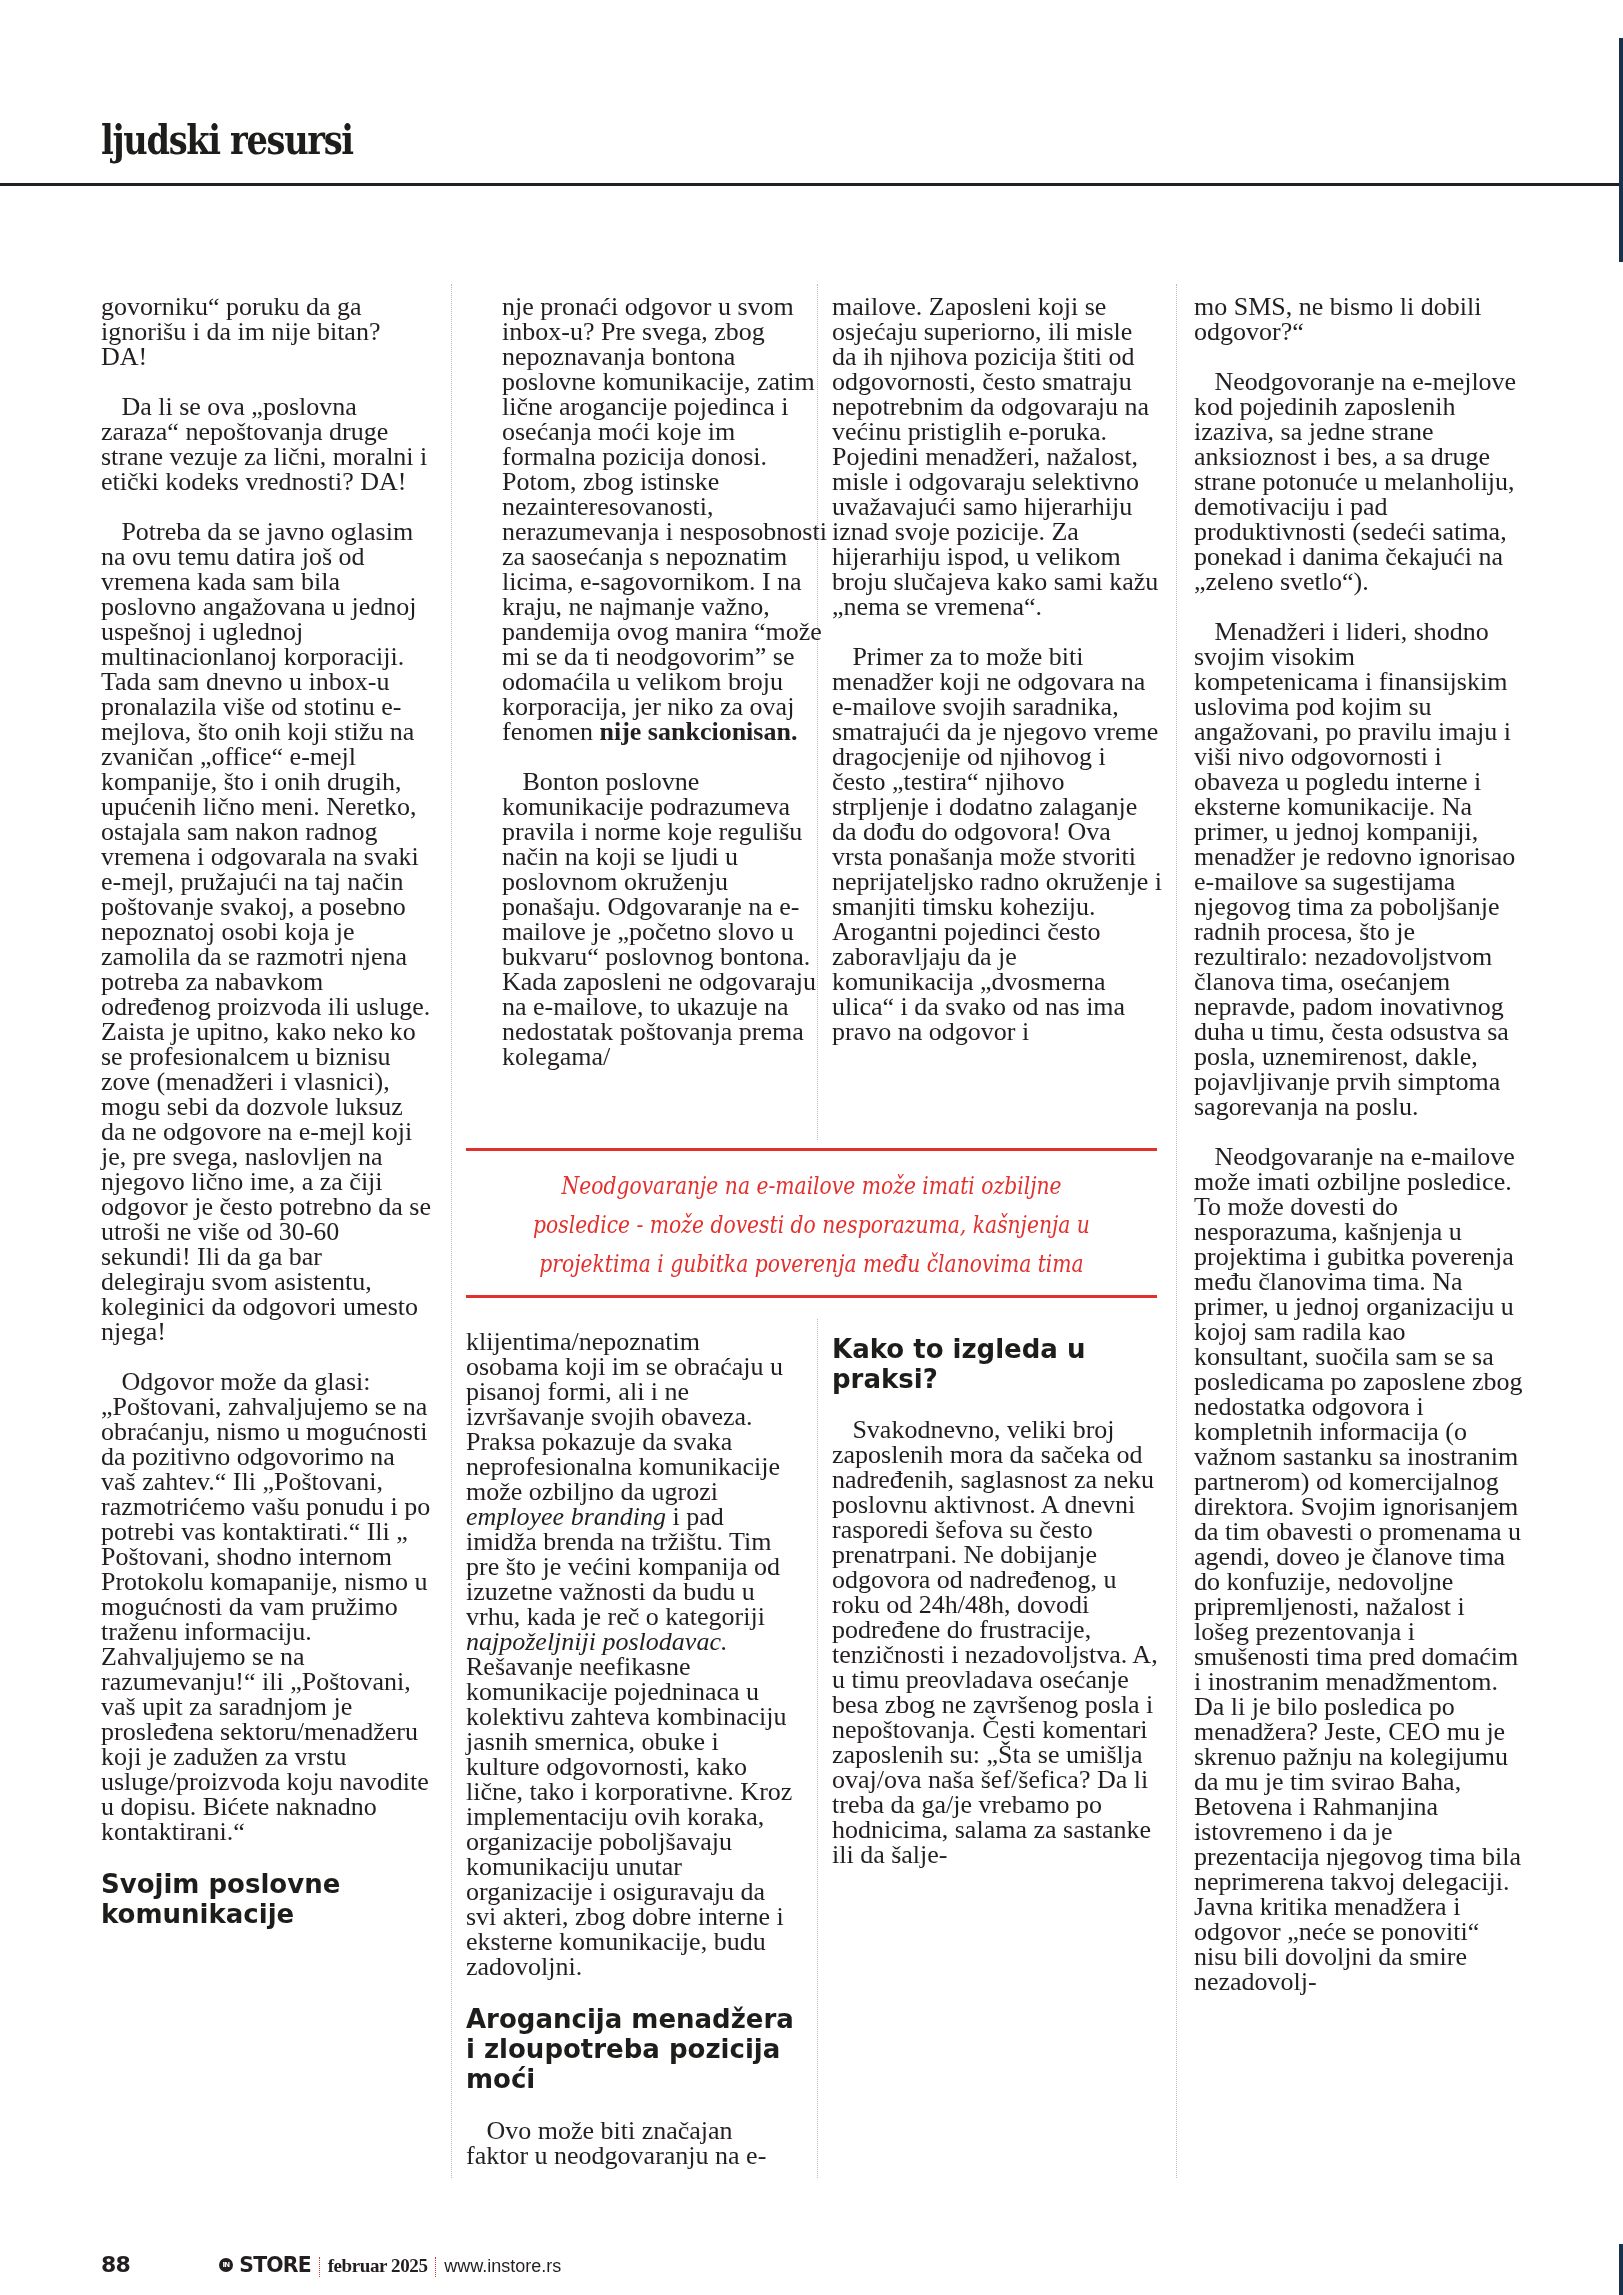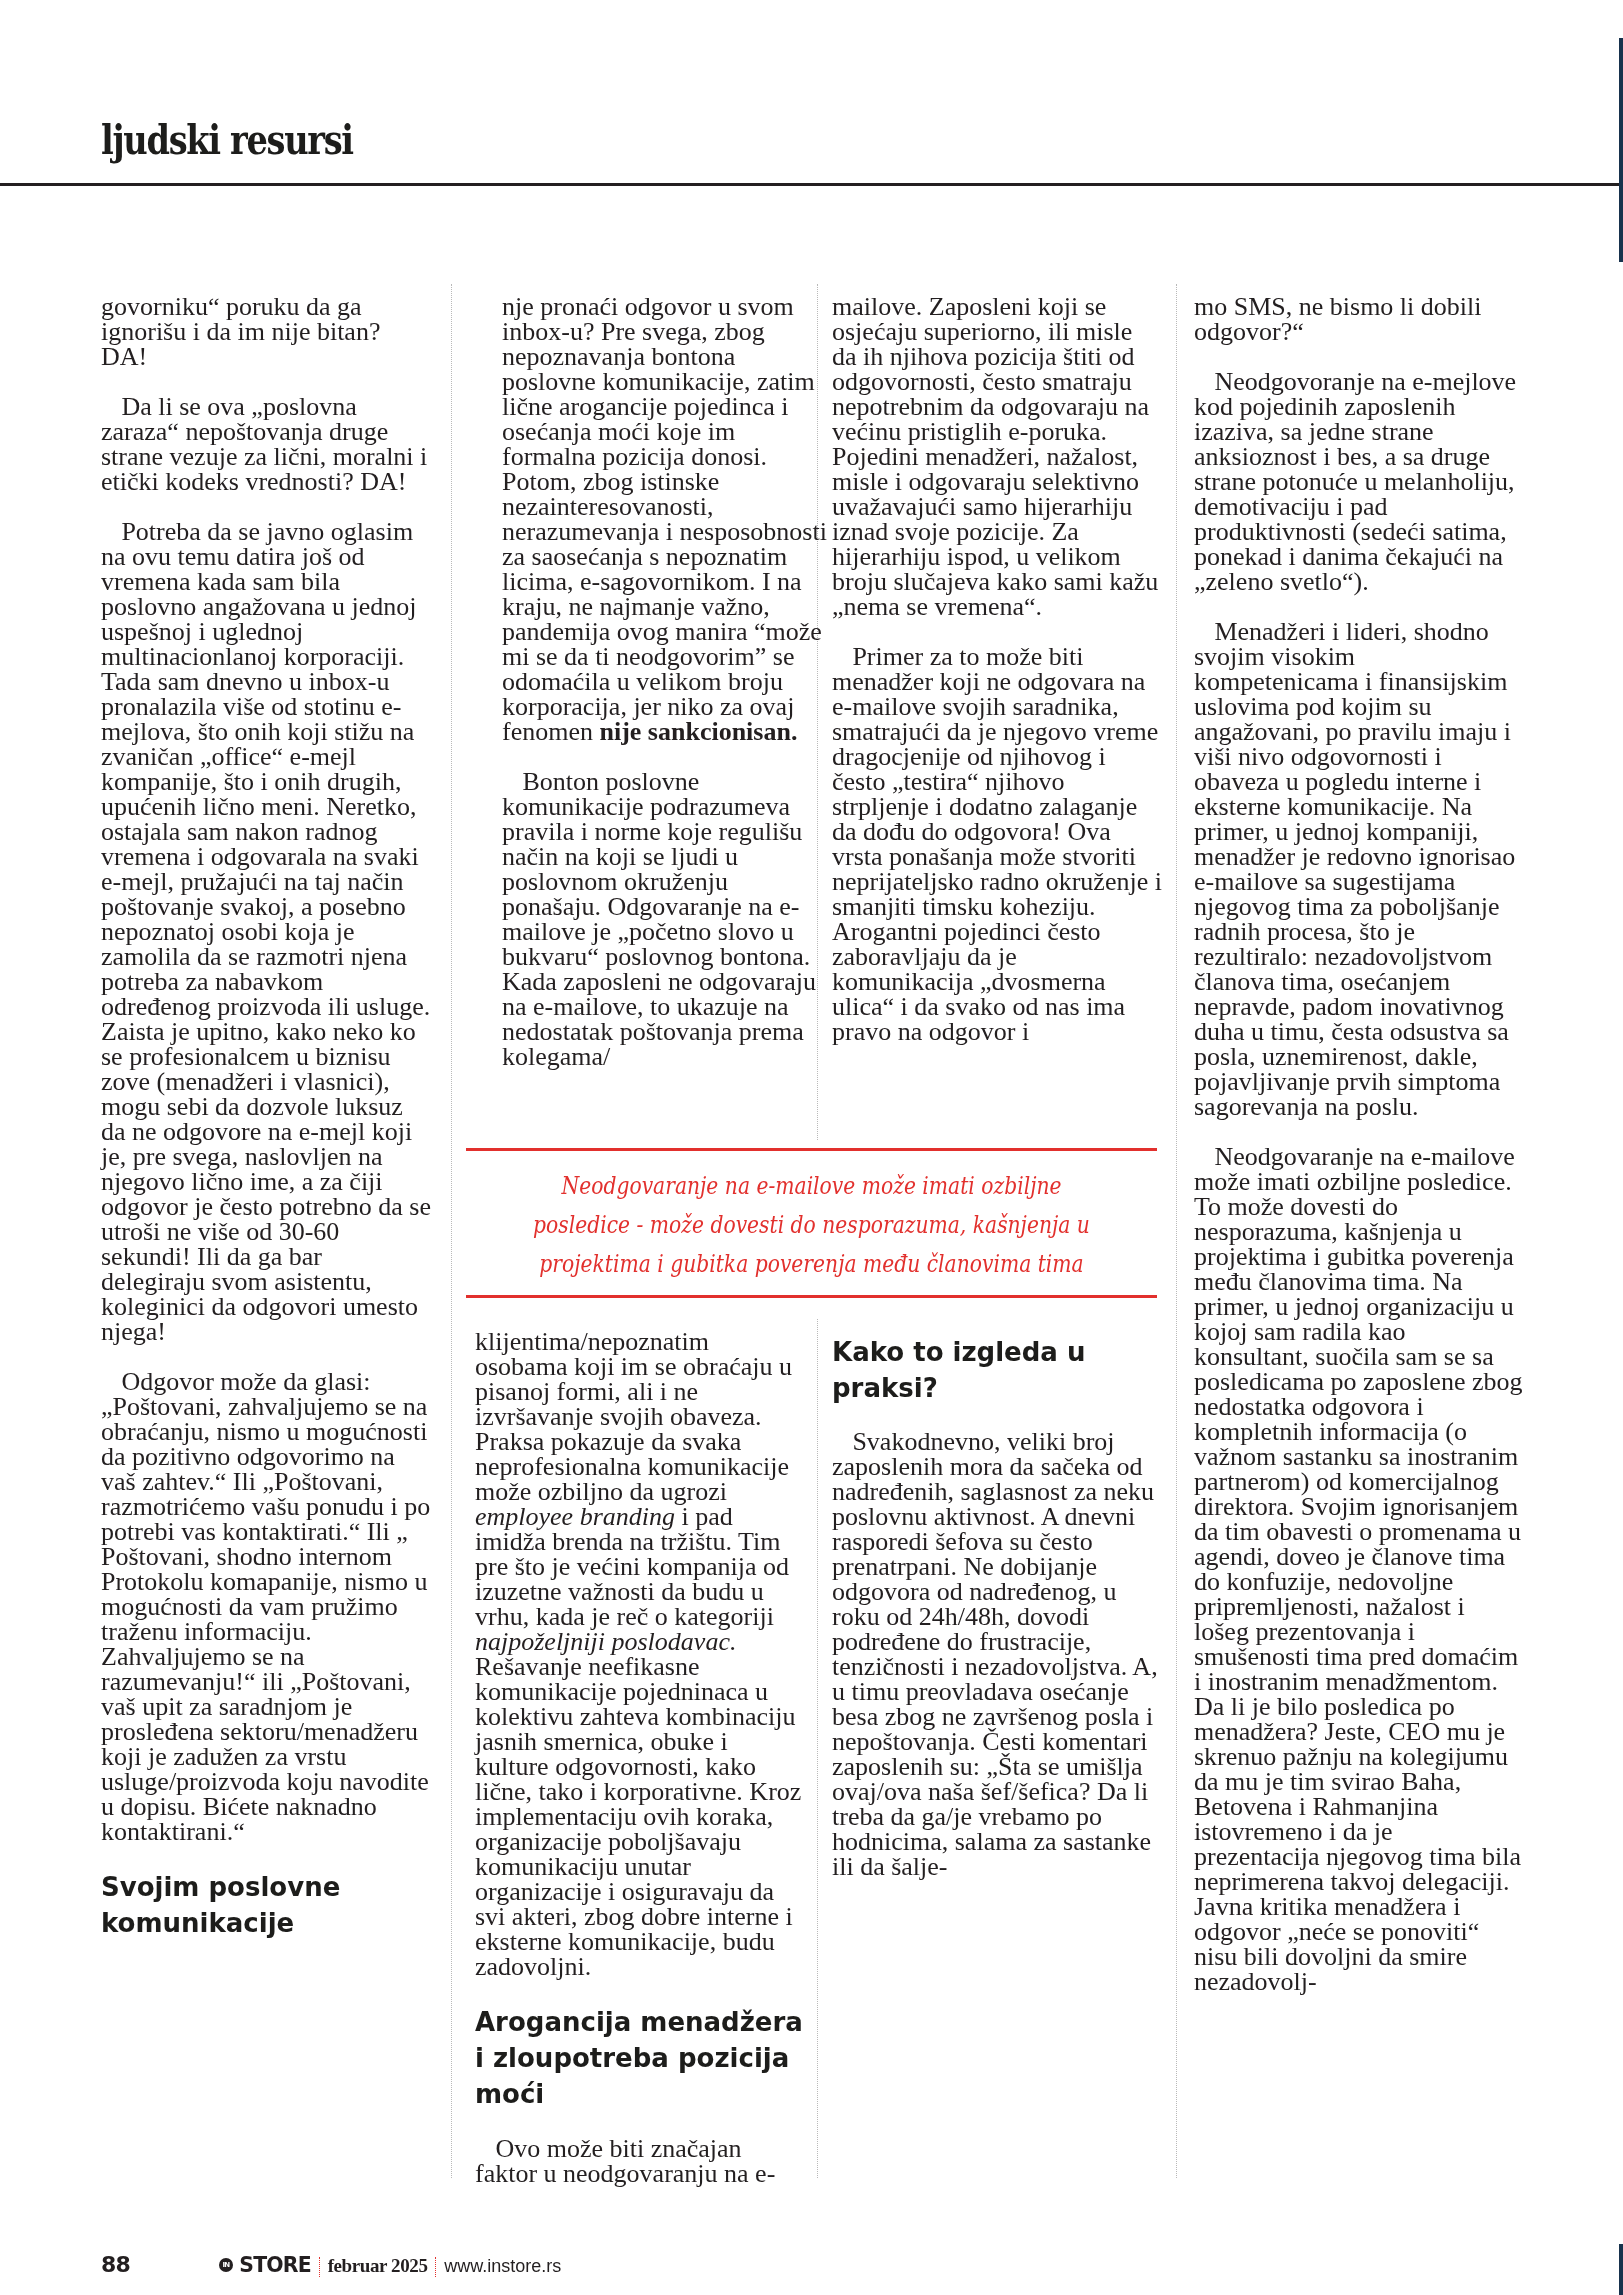--- a/index.html
+++ b/index.html
@@ -4,21 +4,21 @@
 <style>
   html, body { margin:0; padding:0; background:#fff; }
   body { width:1623px; height:2295px; position:relative; overflow:hidden; color:#231f20; }
   .section-title { position:absolute; left:101px; top:116px; font-family:"DejaVu Serif", serif; font-weight:bold; font-size:41px; letter-spacing:-1.6px; transform:scaleX(0.82); transform-origin:left top; color:#1d1d1b; margin:0; }
   .top-rule { position:absolute; left:0; top:183px; width:1638px; height:3.1px; background:#231f20; }
   .edge-strip-top { position:absolute; left:1619px; top:38px; width:4.7px; height:224px; background:#17324d; }
   .edge-strip-bottom { position:absolute; left:1619px; top:2244px; width:4.7px; height:51px; background:#17324d; }
   .col { position:absolute; font-family:"Liberation Serif", serif; font-size:26px; line-height:25px; color:#231f20; }
   .col p { margin:0 0 25px 0; text-indent:20.4px; }
   .col p.noindent { text-indent:0; }
-  .col h2 { font-family:"DejaVu Sans", sans-serif; font-weight:bold; font-size:26px; line-height:36px; margin:4.7px 0 23.6px 0; color:#1d1d1b; }
+  .col h2 { font-family:"DejaVu Sans", sans-serif; font-weight:bold; font-size:26px; line-height:30px; margin:4.7px 0 23.6px 0; color:#1d1d1b; }
   .divider { position:absolute; width:0; border-left:1.6px dotted #b9b9b9; }
   .pullquote { position:absolute; left:466px; top:1148px; width:691px; height:150px; }
   .pq-rule { position:absolute; left:0; width:691px; height:3.1px; background:#e2302d; }
   .pq-text { position:absolute; left:0; top:19px; width:691px; text-align:center; font-family:"DejaVu Serif", serif; font-style:italic; font-size:23.6px; line-height:39px; color:#e2302d; transform:scaleX(0.86); transform-origin:center top; }
   .footer { position:absolute; top:2246px; left:101px; height:31px; display:flex; align-items:flex-end; font-family:"DejaVu Sans", sans-serif; }
   .page-num { font-weight:bold; font-size:22px; width:118px; letter-spacing:-0.8px; }
   .logo { display:flex; align-items:center; font-weight:bold; font-size:20.4px; letter-spacing:-0.8px; }
   .logo-circle { display:inline-flex; align-items:center; justify-content:center; width:14px; height:14px; border-radius:50%; background:#231f20; color:#fff; font-size:7px; margin-right:6.3px; }
   .sep { display:inline-block; height:20.4px; border-left:1.6px dotted #e2302d; margin:0 7.9px; }
   .issue { font-weight:bold; font-size:19px; letter-spacing:-0.4px;font-family:Liberation Serif, serif; }
@@ -69,21 +69,21 @@
 <div class="pullquote">
   <div class="pq-rule" style="top:0;"></div>
   <div class="pq-text">
     <div>Neodgovaranje na e-mailove može imati ozbiljne</div>
     <div>posledice - može dovesti do nesporazuma, kašnjenja u</div>
     <div>projektima i gubitka poverenja među članovima tima</div>
   </div>
   <div class="pq-rule" style="top:147px;"></div>
 </div>
 
-<div class="col" style="left:466px; top:1329px; width:330px;margin-left:9px;">
+<div class="col" style="left:466px; top:1329px; width:330px;">
   <p class="noindent"><span>klijentima/nepoznatim osobama koji im se obraćaju u pisanoj formi, ali i ne izvršavanje svojih obaveza. Praksa pokazuje da svaka neprofesionalna komunikacije može ozbiljno da ugrozi</span> <i>employee branding</i> <span>i pad imidža brenda na tržištu. Tim pre što je većini kompanija od izuzetne važnosti da budu u vrhu, kada je reč o kategoriji</span> <i>najpoželjniji poslodavac.</i> <span>Rešavanje neefikasne komunikacije pojedninaca u kolektivu zahteva kombinaciju jasnih smernica, obuke i kulture odgovornosti, kako lične, tako i korporativne. Kroz implementaciju ovih koraka, organizacije poboljšavaju komunikaciju unutar organizacije i osiguravaju da svi akteri, zbog dobre interne i eksterne komunikacije, budu zadovoljni.</span></p>
   <h2>Arogancija menadžera i zloupotreba pozicija moći</h2>
   <p>Ovo može biti značajan faktor u neodgovaranju na e-</p>
 </div>
 
 <div class="col" style="left:832px; top:1329px; width:330px;">
   <h2>Kako to izgleda u praksi?</h2>
   <p>Svakodnevno, veliki broj zaposlenih mora da sačeka od nadređenih, saglasnost za neku poslovnu aktivnost. A dnevni rasporedi šefova su često prenatrpani. Ne dobijanje odgovora od nadređenog, u roku od 24h/48h, dovodi podređene do frustracije, tenzičnosti i nezadovoljstva. A, u timu preovladava osećanje besa zbog ne završenog posla i nepoštovanja. Česti komentari zaposlenih su: „Šta se umišlja ovaj/ova naša šef/šefica? Da li treba da ga/je vrebamo po hodnicima, salama za sastanke ili da šalje-</p>
 </div>
 

